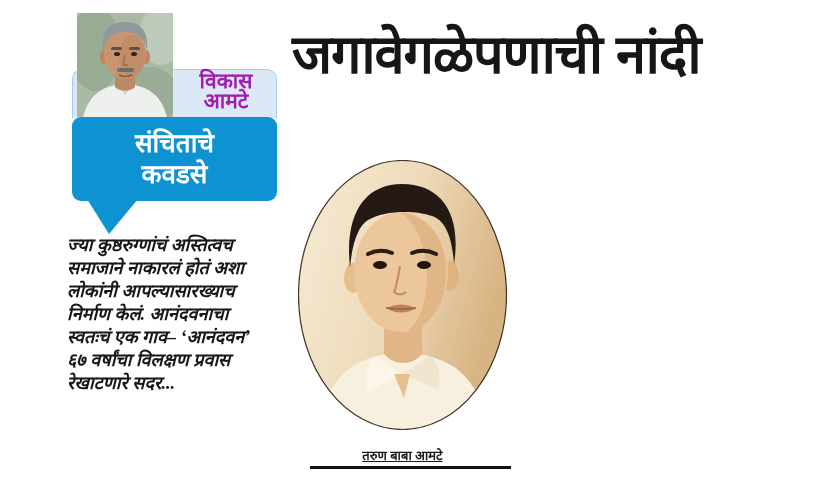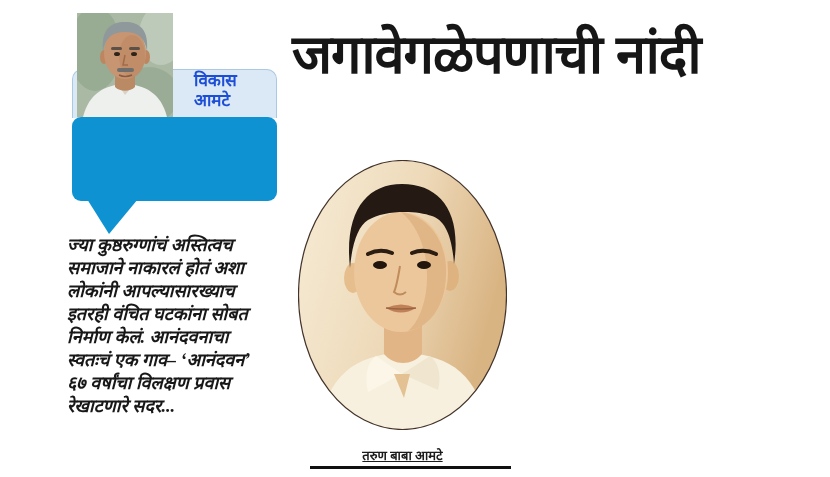--- a/index.html
+++ b/index.html
@@ -7,22 +7,22 @@
     position:relative;width:830px;height:477px;background:#ffffff;overflow:hidden;
     font-family:"Liberation Sans","DejaVu Sans",sans-serif;color:#161616;
   }
   
   .light-card{
     position:absolute;left:72px;top:69px;width:205px;height:49px;
     background:#dbe8f5;border:1px solid #abc9e3;border-bottom:none;
     border-radius:10px 10px 0 0;box-sizing:border-box;
   }
   .author-name{
-    position:absolute;left:194px;top:71px;width:64px;
-    font-size:17px;line-height:20px;font-weight:700;color:#1d4ed8;
+    position:absolute;left:194px;top:71px;width:64px;text-align:center;
+    font-size:21px;line-height:20px;font-weight:700;color:#a21caf;
     font-family:"Liberation Serif","DejaVu Serif",serif;
   }
   .author-photo{position:absolute;left:77px;top:13px;width:96px;height:104px;}
   .author-photo svg{display:block;}
   .blue-bubble{
     position:absolute;left:72px;top:117px;width:205px;height:84px;
     background:#0f92d2;border-radius:9px;
     display:flex;align-items:center;justify-content:center;
   }
   .bubble-title{
@@ -87,34 +87,35 @@
     </svg>
   </div>
 
   <div class="author-name">
     <div>विकास</div>
     <div>आमटे</div>
   </div>
 
   <div class="blue-bubble">
     <div class="bubble-title">
+      <div>संचिताचे</div>
+      <div>कवडसे</div>
     </div>
   </div>
 
   <svg class="bubble-tail" viewBox="0 0 52 35">
     <polygon points="1,0 52,0 23,35" fill="#0f92d2"></polygon>
   </svg>
 
   <h1 class="headline">जगावेगळेपणाची नांदी</h1>
 
   <div class="intro">
     <div>ज्या कुष्ठरुग्णांचं अस्तित्वच</div>
     <div>समाजाने नाकारलं होतं अशा</div>
     <div>लोकांनी आपल्यासारख्याच</div>
-    <div>इतरही वंचित घटकांना सोबत</div>
     <div>निर्माण केलं. आनंदवनाचा</div>
     <div>स्वतःचं एक गाव– ‘आनंदवन’</div>
     <div>६७ वर्षांचा विलक्षण प्रवास</div>
     <div>रेखाटणारे सदर...</div>
   </div>
 
   <div class="portrait">
     <svg viewBox="0 0 209 270" width="209" height="270">
       <defs>
         <linearGradient id="sep" x1="0" y1="0" x2="1" y2="0.35">

